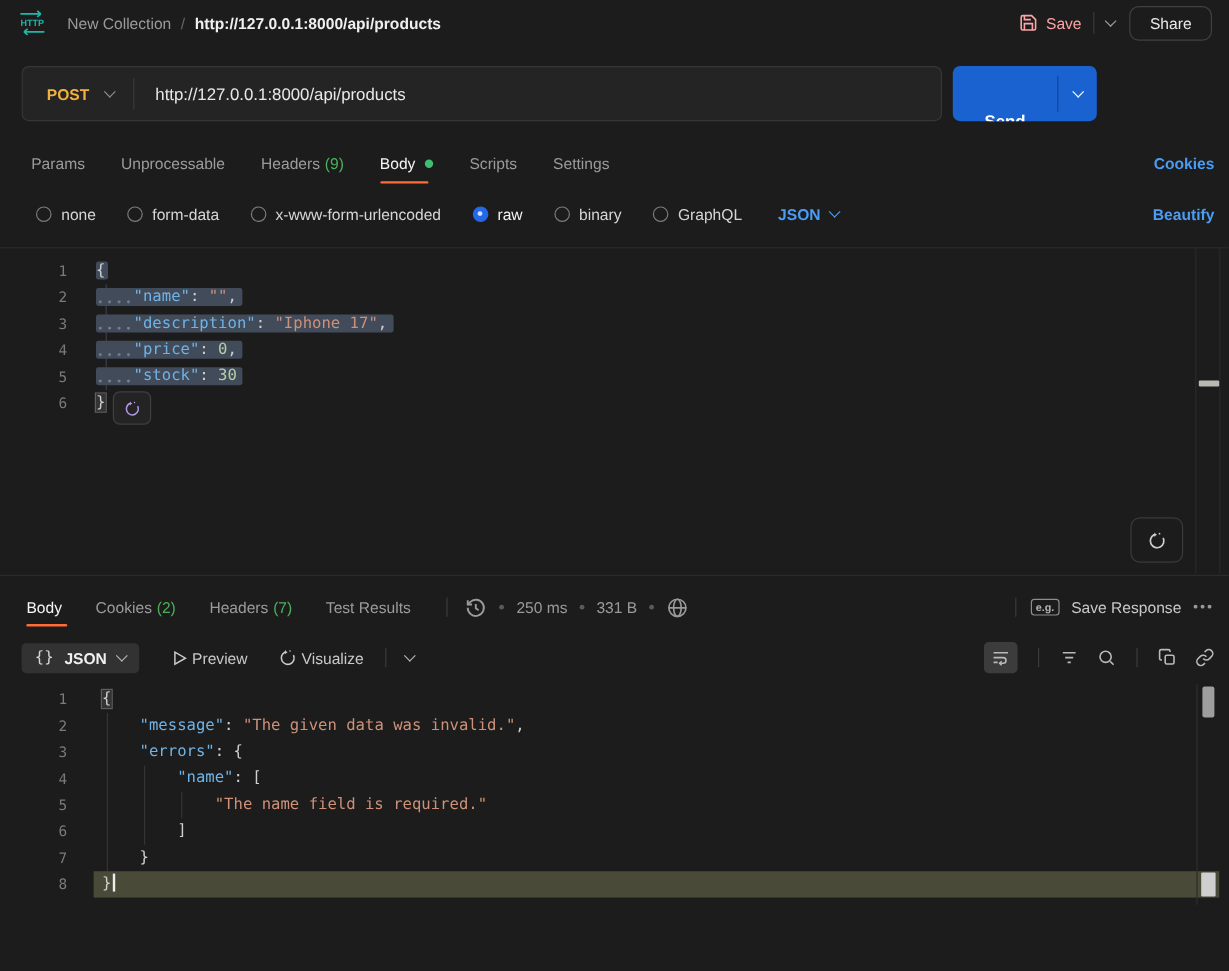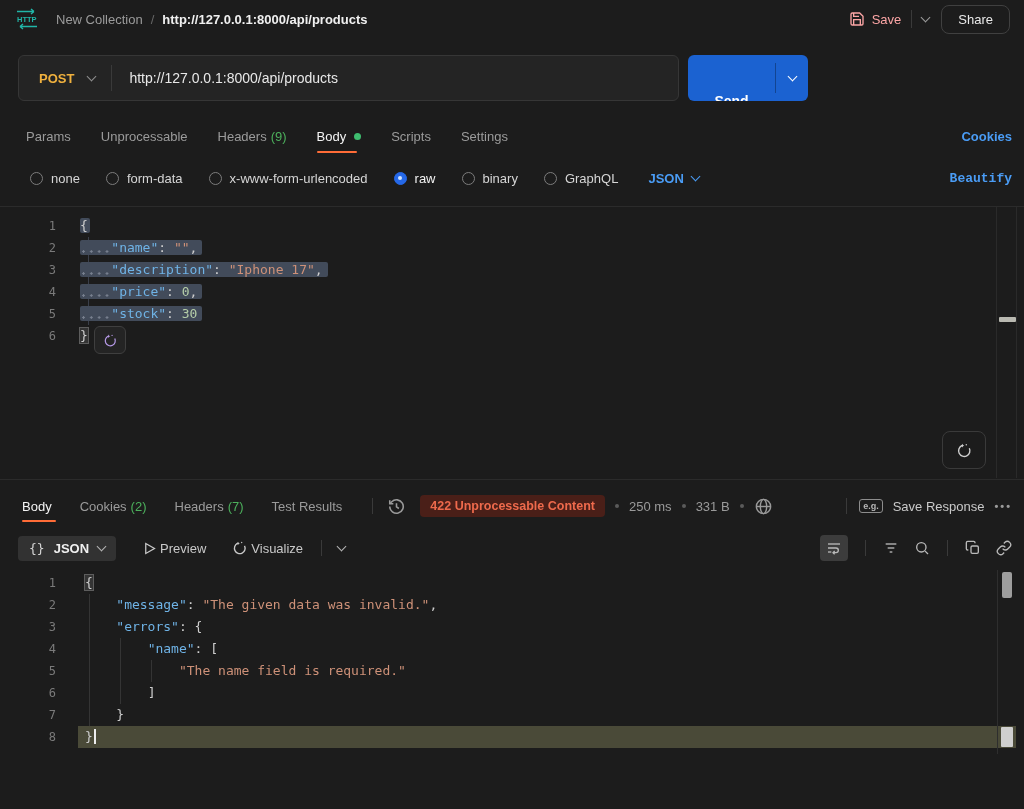--- a/index.html
+++ b/index.html
@@ -23,21 +23,21 @@
   .topbar-right { margin-left:auto; display:flex; align-items:center; }
   .save-group { display:flex; align-items:center; gap:7px; color:#fca5a5; }
   .tb-divider { width:1px; height:18px; background:#3a3a3a; margin:0 10px; }
   .share-btn { border:1px solid #404040; border-radius:8px; padding:6px 16px;
     color:#e9e9e9; margin-left:12px; background:transparent; font-size:13px; }
   .chev { width:7px; height:7px; border-right:1.6px solid currentColor;
     border-bottom:1.6px solid currentColor; transform:rotate(45deg);
     display:inline-block; position:relative; top:-2px; }
 
   
-  .url-row { position:absolute; top:55px; left:18px; width:790px; height:46px; display:flex; }
+  .url-row { position:absolute; top:55px; left:18px; width:896px; height:46px; display:flex; }
   .url-box { flex:1; border:1px solid #363636; background:#242424; border-radius:6px;
     display:flex; align-items:center; margin-right:9px; }
   .method { color:#f0b13e; font-weight:700; font-size:13px; padding:0 14px 0 20px; }
   .method-chev { color:#8f8f8f; margin-right:16px; }
   .url-vdiv { width:1px; height:26px; background:#3a3a3a; }
   .url-text { padding:0 17px; color:#e8e8e8; font-size:14px; }
   .send-btn { width:120px; background:#1b62d1; border-radius:6px; display:flex; overflow:hidden; }
   .send-main { flex:1; display:flex; align-items:center; justify-content:center;
     color:#fff; font-weight:700; font-size:14px;margin-top:46px; }
   .send-sep { width:1px; background:rgba(0,0,0,.3); margin:8px 0; }
@@ -56,21 +56,21 @@
 
   
   .body-opts { position:absolute; top:164px; left:30px; width:982px; height:28px;
     display:flex; align-items:center; gap:26px; color:#d6d6d6; }
   .opt { display:flex; align-items:center; gap:8px; }
   .radio { width:13px; height:13px; border:1.5px solid #7c7c7c; border-radius:50%; }
   .radio-on { border-color:#2568e8; background:#2568e8; position:relative; }
   .radio-on::after { content:''; position:absolute; left:3.2px; top:3.2px; width:4px; height:4px;
     border-radius:50%; background:#cfe3ff; }
   .lang-select { display:flex; align-items:center; gap:8px; color:#4a9cf5; font-weight:600; margin-left:4px; }
-  .beautify { margin-left:auto; color:#4a9cf5; font-weight:600;font-family:Liberation Mono, monospace; }
+  .beautify { margin-left:auto; color:#4a9cf5; font-weight:600; }
 
   
   .editor { position:absolute; left:0; width:1024px;
     font-family:"DejaVu Sans Mono", monospace; font-size:13px; }
   .req-editor { top:206px; height:272px; border-top:1px solid #2b2b2b; }
   .resp-editor { top:570px; height:184px; }
   .cl { position:absolute; left:0; width:1024px; height:22px; line-height:22px; }
   .ln { position:absolute; left:0; width:56px; text-align:right; color:#7a7a7a; font-size:12px; }
   .code { position:absolute; left:80px; white-space:pre; color:#cfcfcf; }
   .resp-editor .code { left:85px; }
@@ -281,21 +281,20 @@
   <span class="tab">Test Results</span>
 
   <span class="rh-div"></span>
   <span style="color:#9a9a9a">
     <svg width="19" height="19" viewBox="0 0 24 24" fill="none" stroke="currentColor" stroke-width="2">
       <path d="M3.5 12a8.5 8.5 0 1 0 2.5-6L3.5 8.5"></path>
       <polyline points="3.5 4 3.5 8.5 8 8.5"></polyline>
       <polyline points="12 8 12 12.5 15 14.5"></polyline>
     </svg>
   </span>
-  <span class="badge">422 Unprocessable Content</span>
   <span class="meta-dot"></span>
   <span class="meta">250 ms</span>
   <span class="meta-dot"></span>
   <span class="meta">331 B</span>
   <span class="meta-dot"></span>
   <span style="color:#9a9a9a">
     <svg width="19" height="19" viewBox="0 0 24 24" fill="none" stroke="currentColor" stroke-width="1.8">
       <circle cx="12" cy="12" r="9"></circle>
         <ellipse cx="12" cy="12" rx="4" ry="9"></ellipse>
         <path d="M3 12h18"></path>

